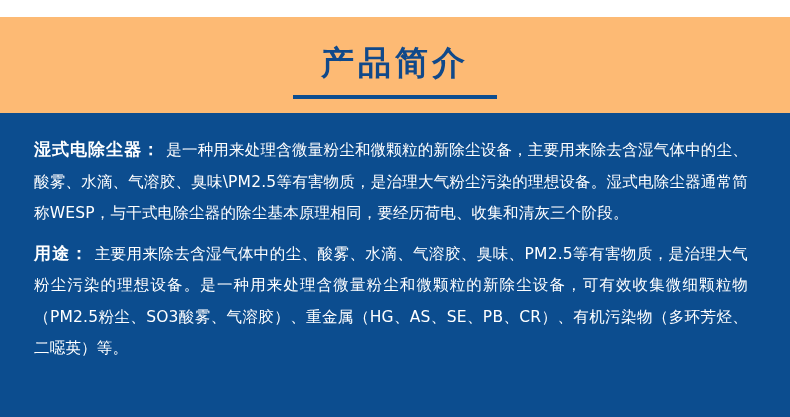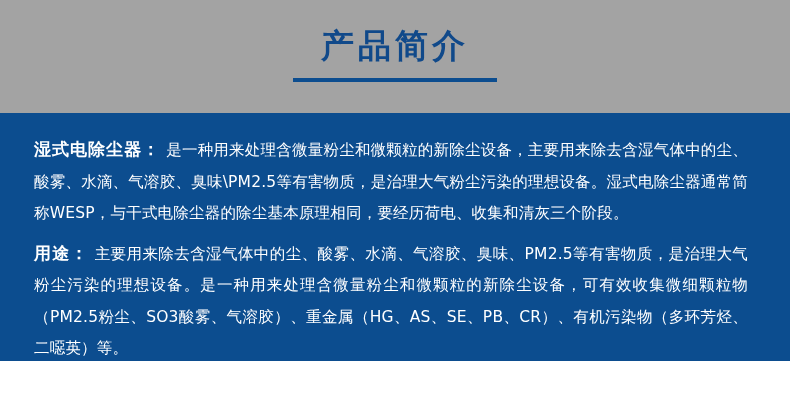--- a/index.html
+++ b/index.html
@@ -17,24 +17,24 @@
     position: relative;
     width: 790px;
     height: 417px;
     background: #ffffff;
   }
 
   
   .header {
     position: absolute;
     left: 0;
-    top: 0;
+    top: 17px;
     width: 790px;
     height: 113px;
-    background: #a3a3a3;
+    background: #fdba74;
     display: flex;
     flex-direction: column;
     align-items: center;
     justify-content: flex-start;
   }
   .header-title {
     margin-top: 26px;
     font-size: 33px;
     line-height: 40px;
     font-weight: bold;
@@ -49,21 +49,21 @@
     height: 4px;
     background: #0c4d8f;
   }
 
   
   .panel {
     position: absolute;
     left: 0;
     top: 113px;
     width: 790px;
-    height: 248px;
+    height: 304px;
     background: #0c4d8f;
     box-sizing: border-box;
     padding: 21px 42px 0 34px;
   }
   .para {
     color: #ffffff;
     font-size: 15.5px;
     line-height: 31.5px;
     letter-spacing: 0.2px;
     text-align: justify;

